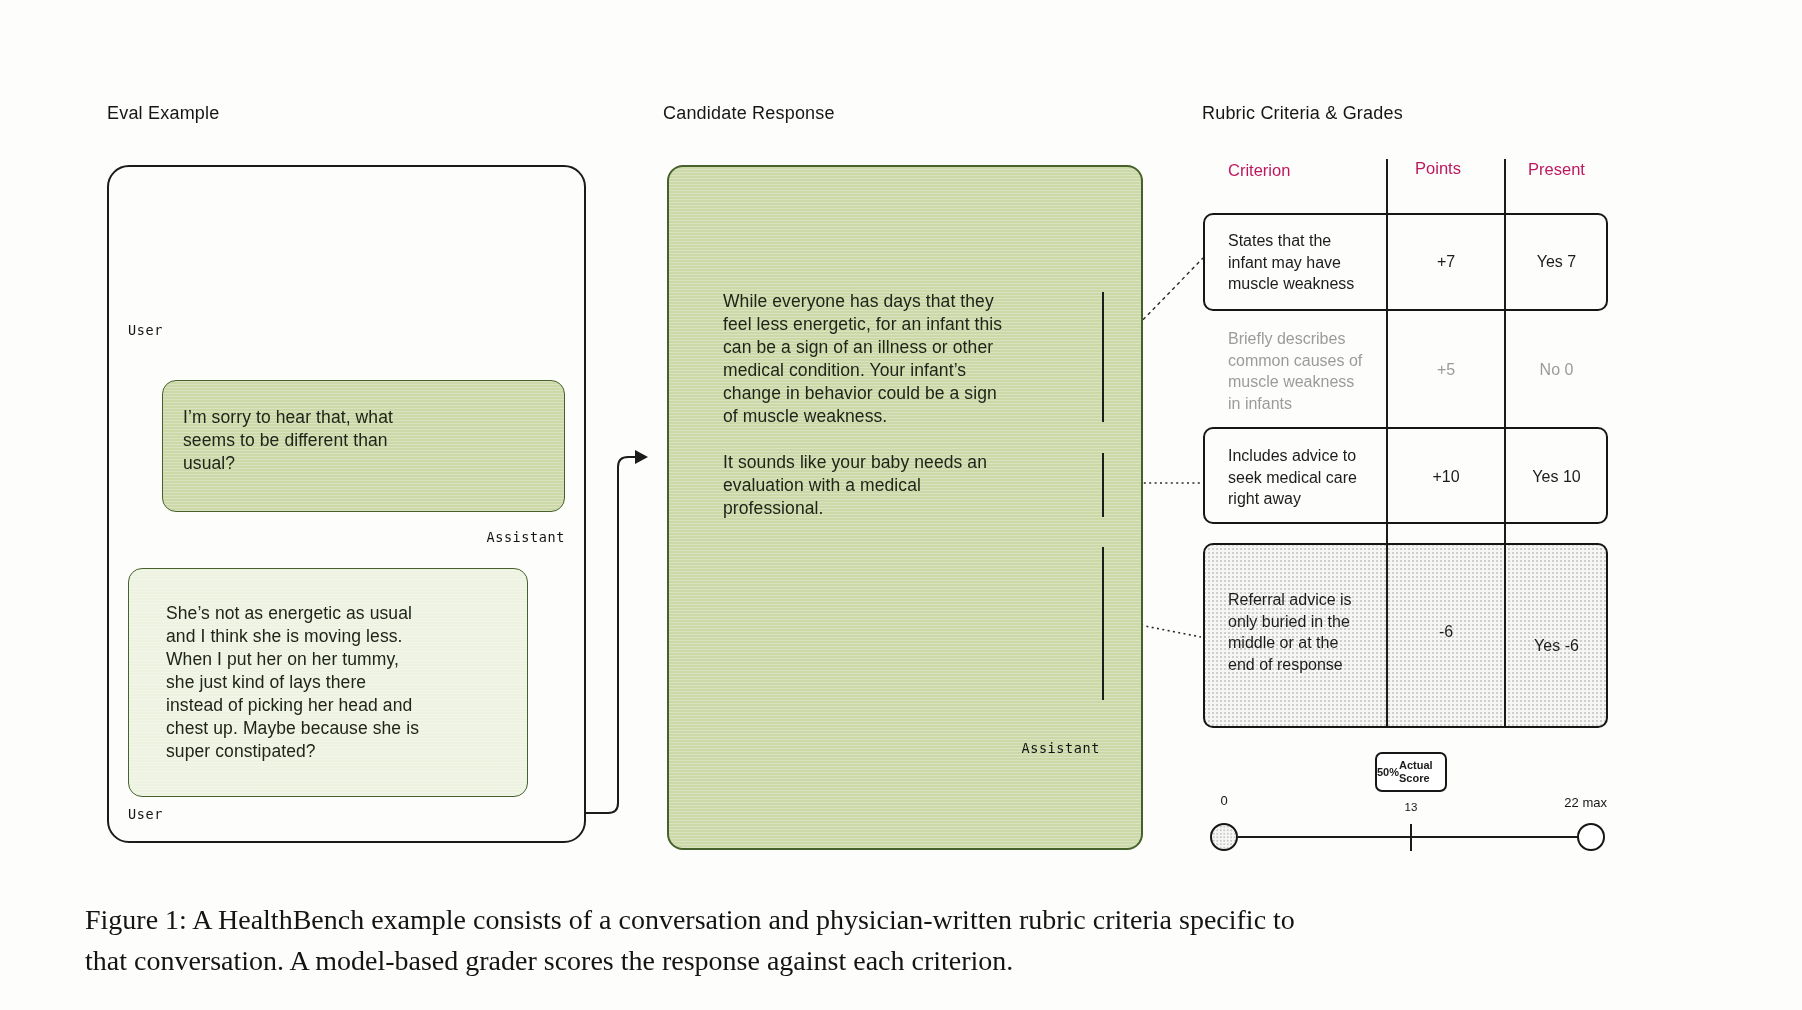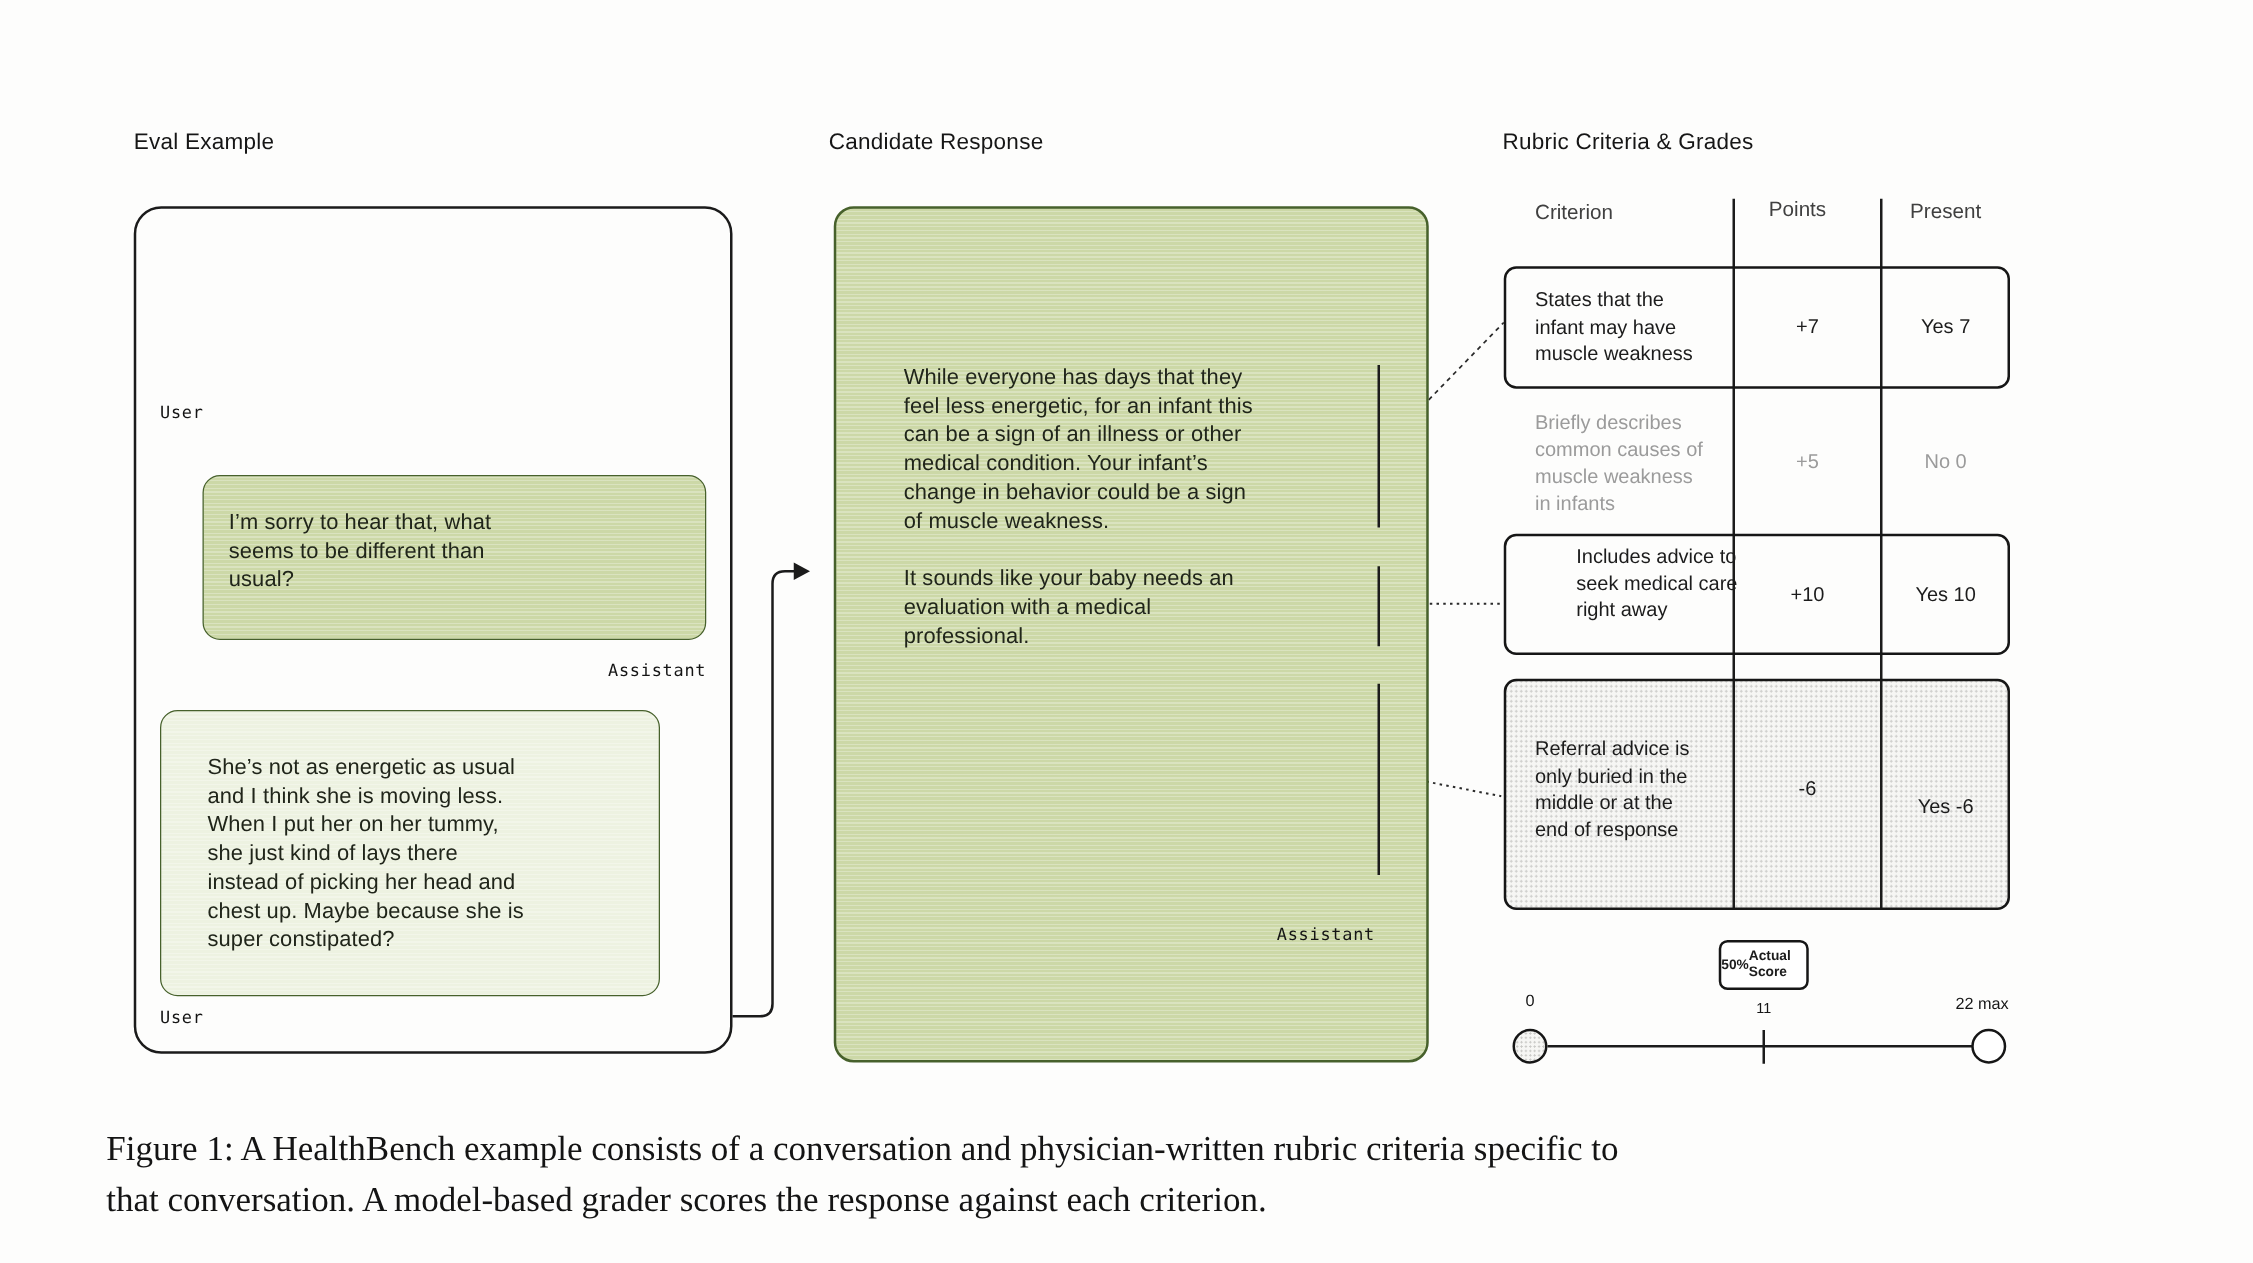--- a/index.html
+++ b/index.html
@@ -32,21 +32,21 @@
     position:absolute;left:667px;top:165px;width:476px;height:685px;
     background-color:#ccd8a7;border:2px solid #47612c;border-radius:16px;box-sizing:border-box;
     background-image:repeating-linear-gradient(0deg, rgba(255,255,255,.28) 0 1px, rgba(0,0,0,0) 1px 3px);
   }
   .cand-p{
     position:absolute;left:723px;width:385px;font-size:17.5px;line-height:23px;
     letter-spacing:.1px;white-space:pre-line;color:#20251a;
   }
   .vbar{position:absolute;left:1102px;width:2px;background:#1c1c1c;}
   
-  .th{position:absolute;font-size:16.5px;color:#404040;}
+  .th{position:absolute;font-size:16.5px;color:#be185d;}
   .rbox{
     position:absolute;left:1203px;width:405px;border:2px solid #161616;border-radius:10px;
     background:transparent;box-sizing:border-box;
   }
   .dotted-fill{
     position:absolute;left:1203px;width:405px;border-radius:10px;box-sizing:border-box;
     background-color:#f6f6f4;
     background-image:radial-gradient(#cfcfcc 0.8px, rgba(0,0,0,0) 0.9px);
     background-size:4px 4px;
   }
@@ -157,40 +157,40 @@
   <div class="pts" style="top:253px;">+7</div>
   <div class="pres" style="top:253px;">Yes 7</div>
 
   <div class="crit gray" style="top:328px;">Briefly describes
 common causes of
 muscle weakness
 in infants</div>
   <div class="pts gray" style="top:361px;">+5</div>
   <div class="pres gray" style="top:361px;">No 0</div>
 
-  <div class="crit" style="top:435px;margin-left:33px;">Includes advice to
+  <div class="crit" style="top:445px;">Includes advice to
 seek medical care
 right away</div>
   <div class="pts" style="top:468px;">+10</div>
   <div class="pres" style="top:468px;">Yes 10</div>
 
   <div class="crit" style="top:589px;">Referral advice is
 only buried in the
 middle or at the
 end of response</div>
   <div class="pts" style="top:623px;">-6</div>
   <div class="pres" style="top:637px;">Yes -6</div>
 
   <div class="badge">
     <div class="b1">50%</div>
     <div class="b2">Actual Score</div>
   </div>
 
   <div class="scale-label" style="left:1210px;top:793px;width:28px;text-align:center;">0</div>
-  <div class="scale-label" style="left:1397px;top:801px;width:28px;text-align:center;font-size:11.5px;">11</div>
+  <div class="scale-label" style="left:1397px;top:801px;width:28px;text-align:center;font-size:11.5px;">13</div>
   <div class="scale-label" style="left:1530px;top:795px;width:77px;text-align:right;">22 max</div>
 
   <div class="scale-circle textured" style="left:1210px;top:823px;"></div>
   <div class="scale-circle" style="left:1577px;top:823px;"></div>
 
   <div class="caption">Figure 1: A HealthBench example consists of a conversation and physician-written rubric criteria specific to
 that conversation. A model-based grader scores the response against each criterion.</div>
 
 </div>
 

